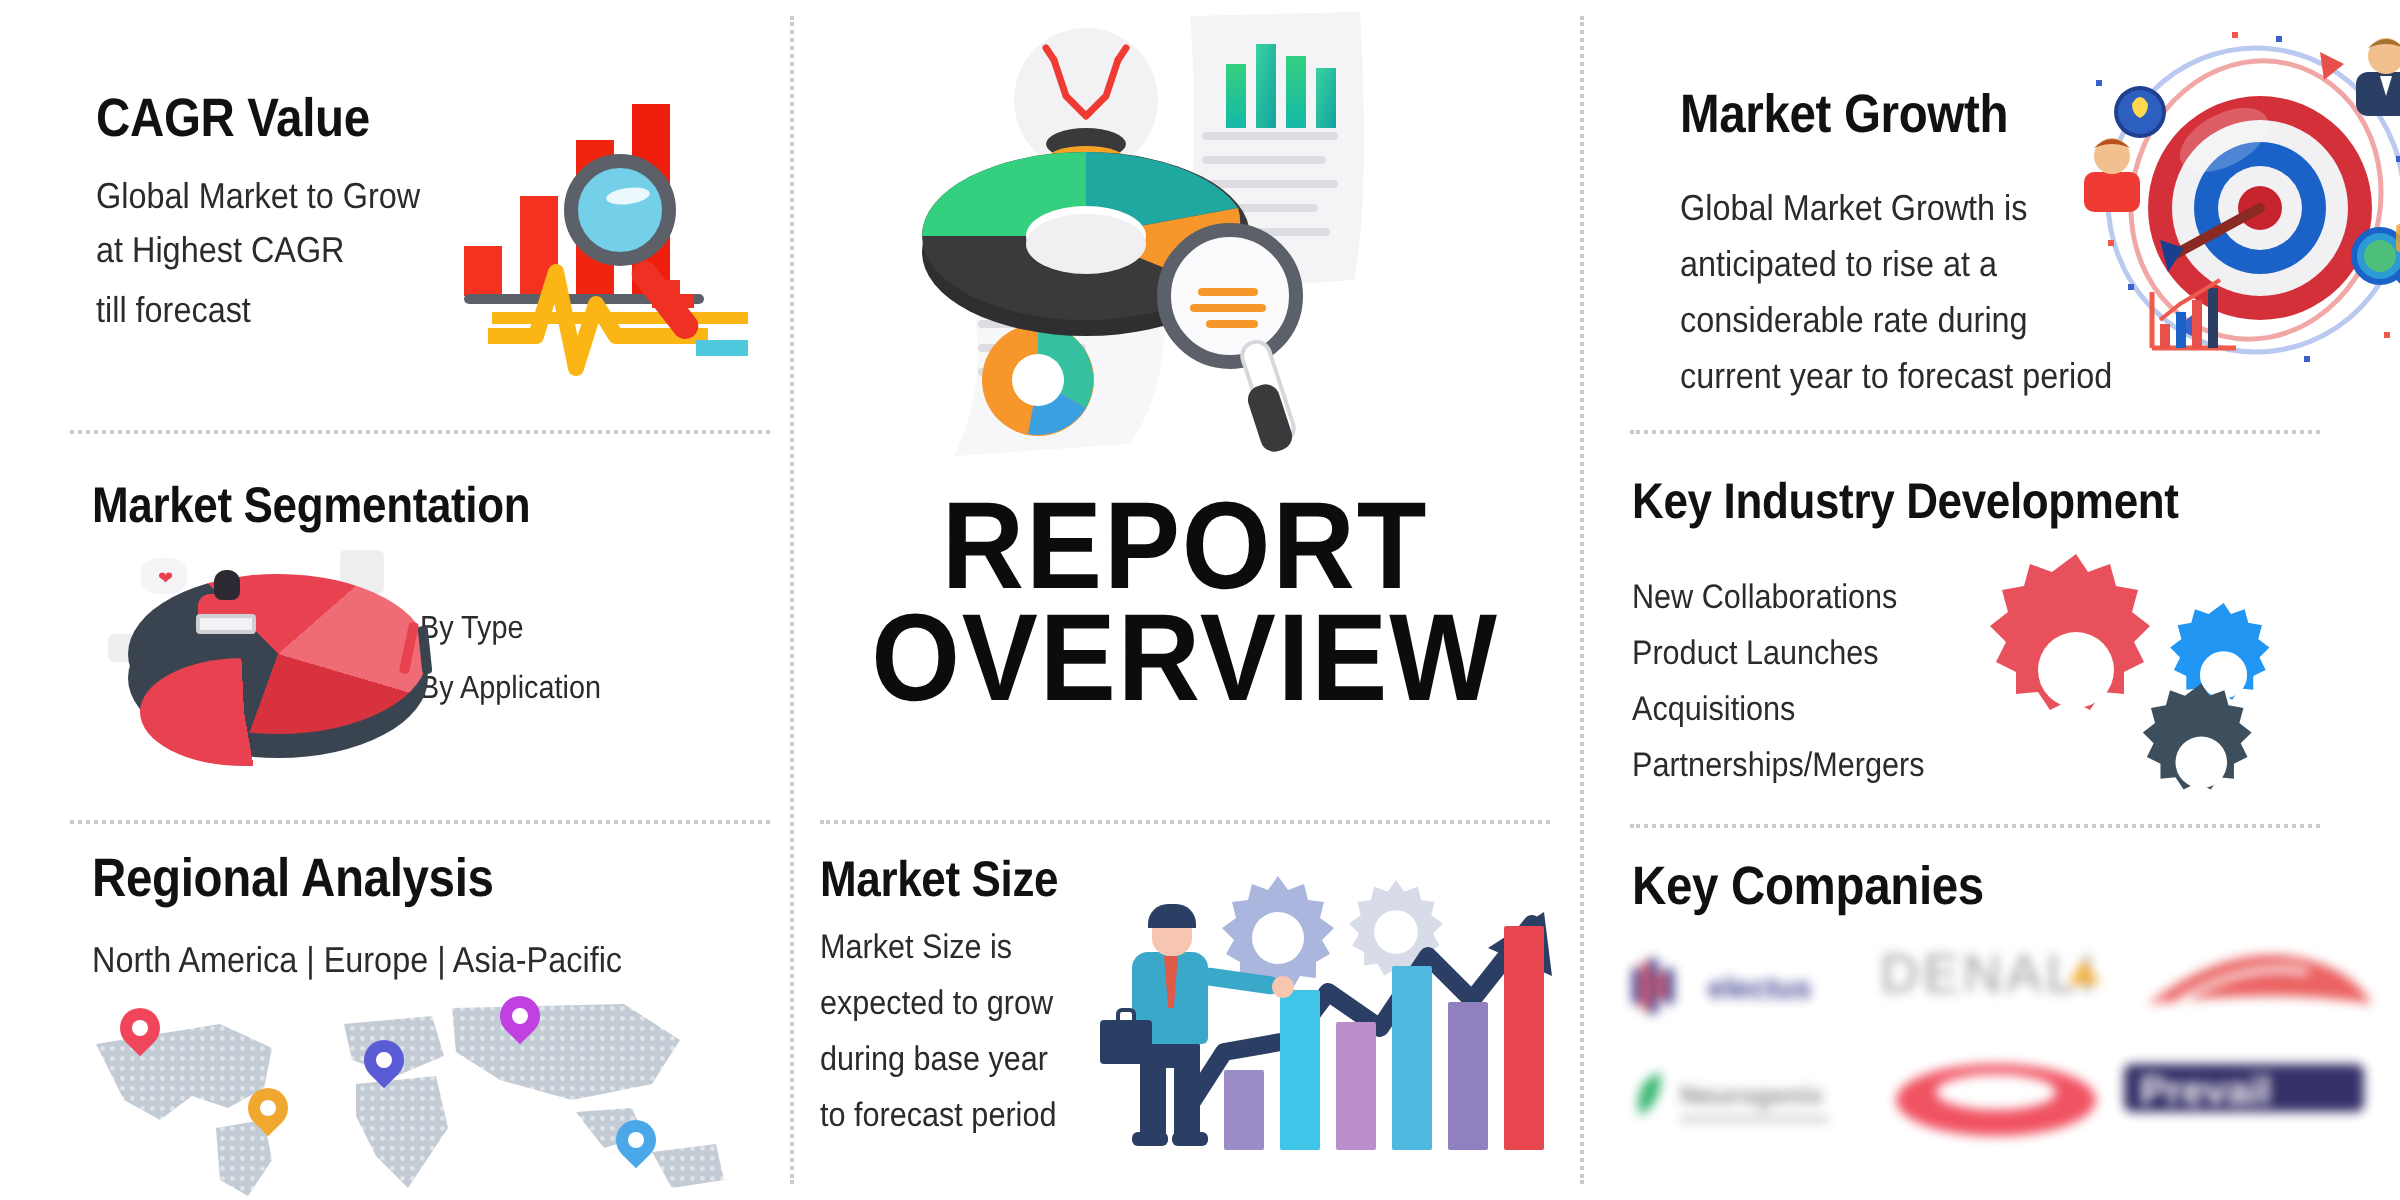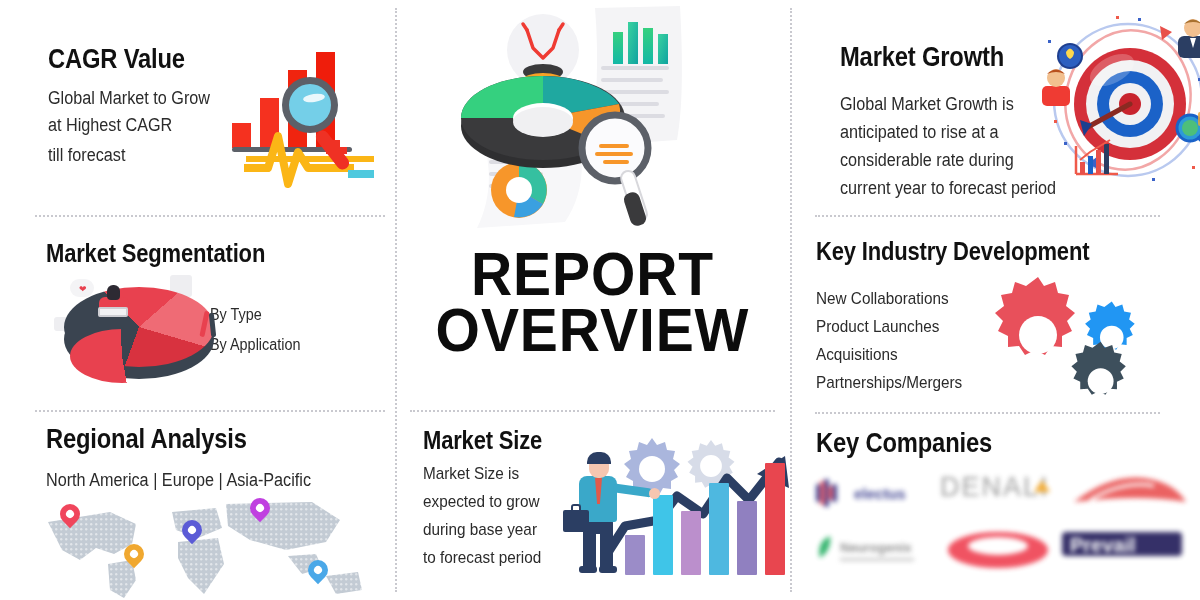--- a/index.html
+++ b/index.html
@@ -312,21 +312,21 @@
       </svg>
 
       <div class="pin" style="left:20px; top:6px;  background:#f0465c;"></div>
       <div class="pin" style="left:84px; top:46px; background:#f0a830;"></div>
       <div class="pin" style="left:142px;top:22px; background:#5b5bd6;"></div>
       <div class="pin" style="left:210px;top:0px;  background:#c040e0;"></div>
       <div class="pin" style="left:268px;top:62px; background:#4aa8e8;"></div>
     </div>
   </div>
 
-  <div class="panel" style="left:408px; top:410px; width:395px; height:190px;">
+  <div class="panel" style="left:395px; top:410px; width:395px; height:190px;">
     <div class="h-title t25" style="position:absolute;left:15px;top:16px;">Market Size</div>
     <div class="body-txt t17" style="position:absolute;left:15px;top:52px;">Market Size is</div>
     <div class="body-txt t17" style="position:absolute;left:15px;top:80px;">expected to grow</div>
     <div class="body-txt t17" style="position:absolute;left:15px;top:108px;">during base year</div>
     <div class="body-txt t17" style="position:absolute;left:15px;top:136px;">to forecast period</div>
 
     <div class="ms-ill" style="left:153px;top:28px;">
 
       <svg style="position:absolute;left:60px;top:0;width:62px;height:62px;" viewBox="0 0 62 62">
         <path fill="#aab6dd" d="M31,0 l5,7 8,-3 2,8 8,1 -2,8 7,5 -6,6 4,7 -7,4 0,8 -8,-1 -4,7 -7,-4 -7,4 -4,-7 -8,1 0,-8 -7,-4 4,-7 -6,-6 7,-5 -2,-8 8,-1 2,-8 8,3 Z"></path>

